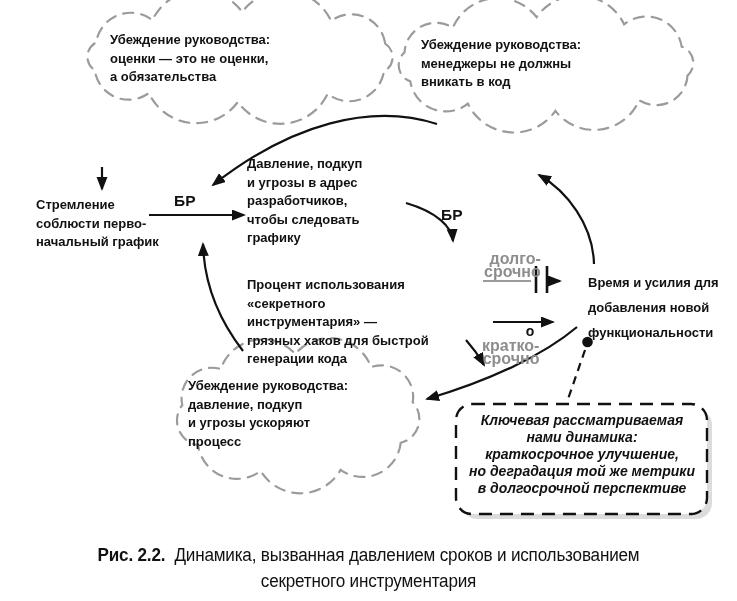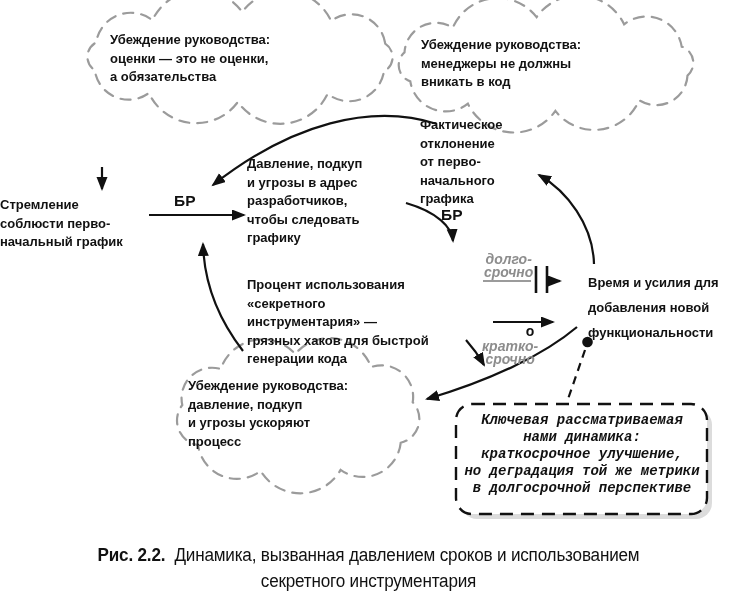--- a/index.html
+++ b/index.html
@@ -15,29 +15,29 @@
     font-family:"Liberation Sans","DejaVu Sans",sans-serif;color:var(--ink);
     overflow:hidden;
   }
   #links-layer{position:absolute;left:0;top:0;}
   .txt{
     position:absolute;text-align:left;white-space:pre;
     font-weight:700;font-size:13px;line-height:18.5px;color:var(--ink);
   }
   .ital{font-style:italic;}
   .muted{
-    position:absolute;text-align:center;white-space:pre;
-    font-weight:700;font-style:italic;font-size:14px;line-height:12.5px;
+    position:absolute;text-align:right;white-space:pre;
+    font-weight:700;font-size:16px;line-height:12.5px;
     color:var(--muted-label);
   }
   .small-bold{position:absolute;font-weight:700;font-size:14px;white-space:pre;}
   .br{position:absolute;font-weight:700;font-size:15.5px;white-space:pre;}
   .callout-txt{
     position:absolute;text-align:center;white-space:pre;
-    font-weight:700;font-style:italic;font-size:14px;line-height:17px;font-family:Liberation Mono, monospace;
+    font-weight:700;font-style:italic;font-size:14px;line-height:17px;
   }
   .caption{
     position:absolute;left:0;top:542px;width:737px;text-align:center;
     white-space:pre;font-size:18px;line-height:26px;font-weight:400;
     letter-spacing:-0.2px;transform:scaleX(0.95);transform-origin:50% 0;
   }
   .caption b{font-weight:700;}
 </style>
 </head>
 <body>
@@ -85,37 +85,32 @@
 
   <div class="txt" style="left:110px;top:31px;width:260px;">Убеждение руководства:
 оценки — это не оценки,
 а обязательства</div>
 
   <div class="txt" style="left:421px;top:36px;width:250px;">Убеждение руководства:
 менеджеры не должны
 вникать в код</div>
 
 
-  <div class="txt" style="left:0px;top:196px;width:168px;">Стремление
+  <div class="txt" style="left:0px;top:196px;width:168px;padding-left:36px;">Стремление
 соблюсти перво-
 начальный график</div>
 
   <div class="br" style="left:174px;top:192px;">БР</div>
 
   <div class="txt" style="left:247px;top:155px;width:177px;">Давление, подкуп
 и угрозы в адрес
 разработчиков,
 чтобы следовать
 графику</div>
 
-  <div class="txt" style="left:420px;top:116px;width:140px;">Фактическое
-отклонение
-от перво-
-начального
-графика</div>
 
   <div class="br" style="left:441px;top:206px;">БР</div>
 
   <div class="txt" style="left:247px;top:276px;width:238px;">Процент использования
 «секретного
 инструментария» —
 грязных хаков для быстрой
 генерации кода</div>
 
   <div class="muted" style="left:484px;top:253px;">долго-

